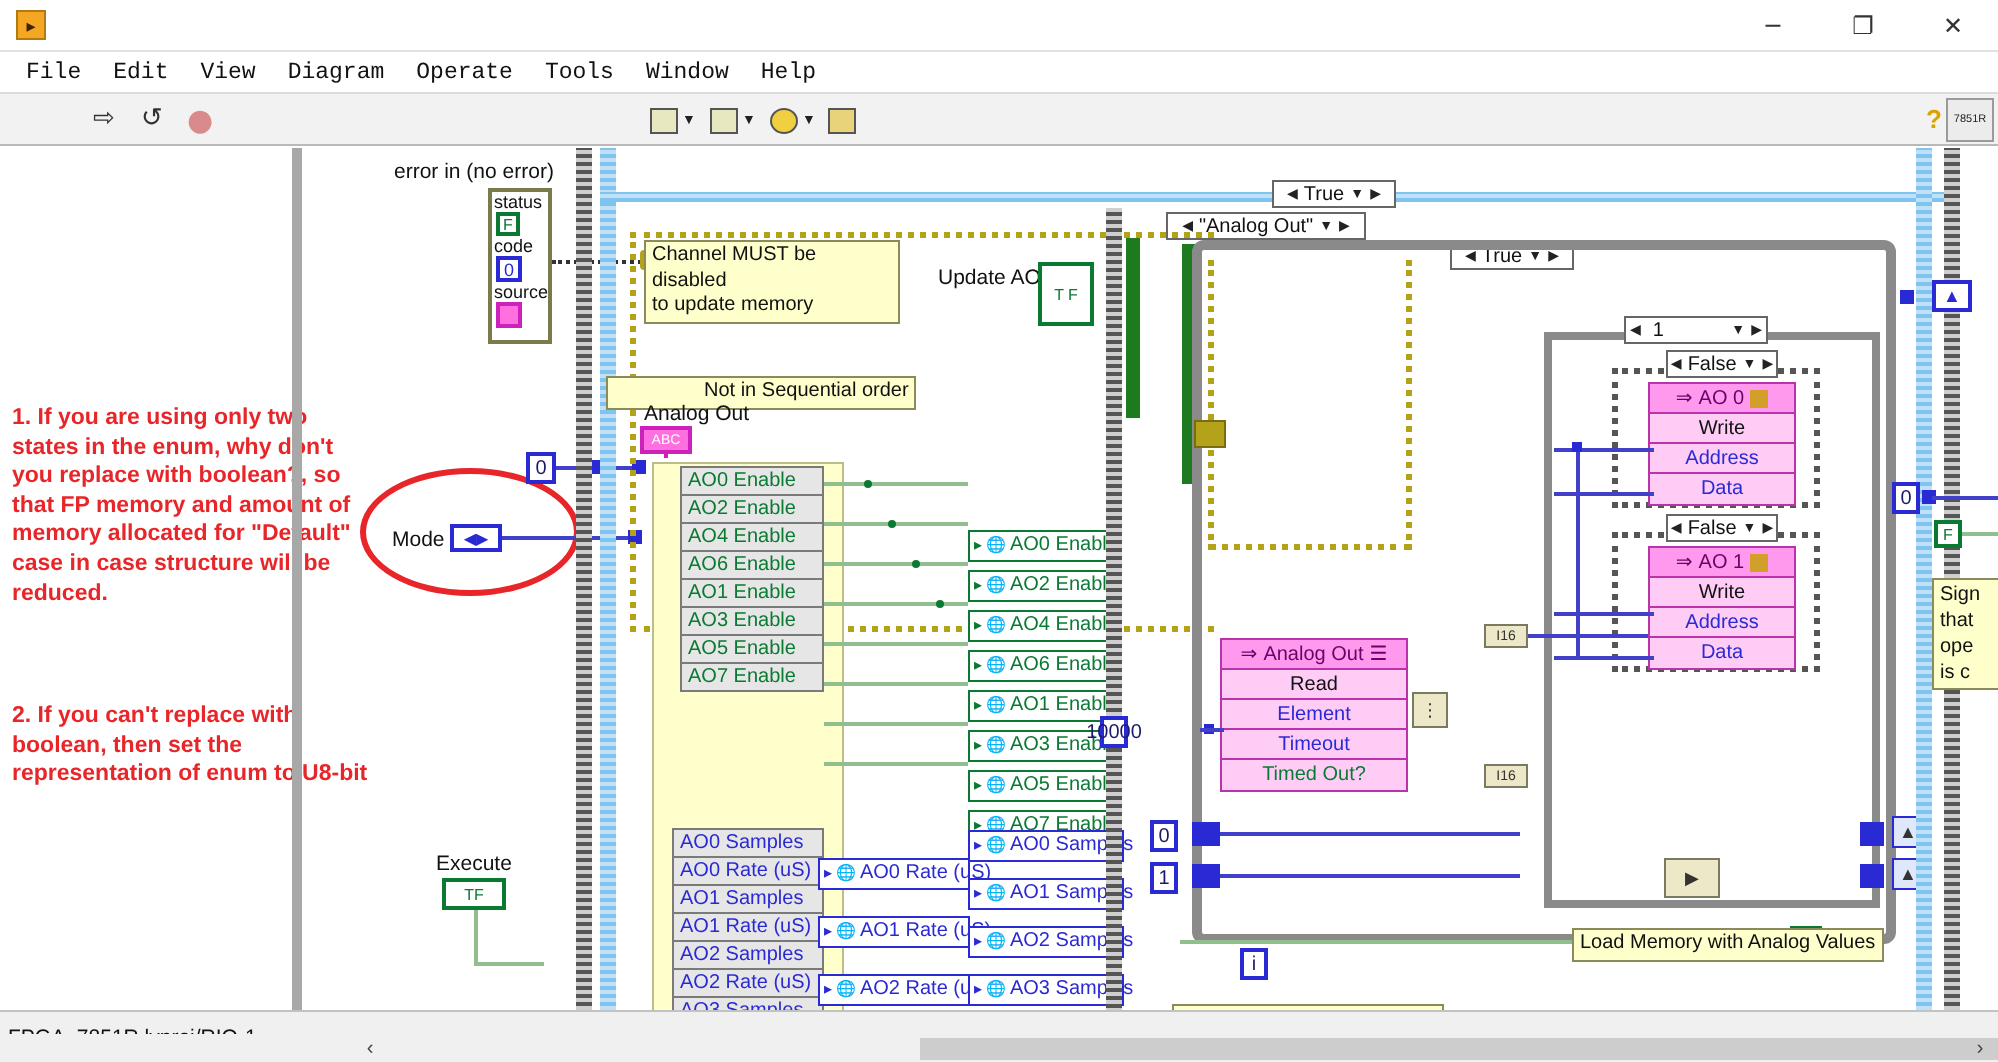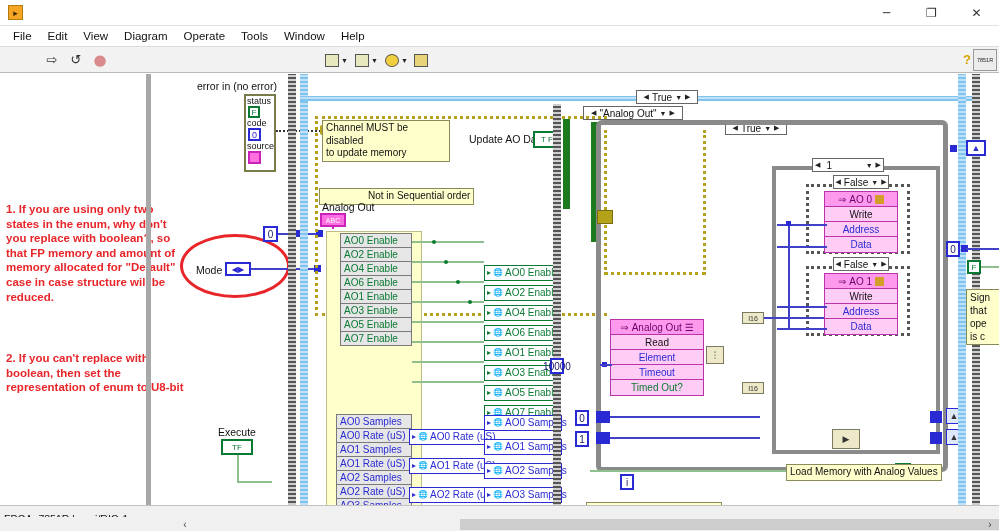--- a/index.html
+++ b/index.html
@@ -28,21 +28,21 @@
     display:flex; align-items:center; justify-content:center;
     font-size:12px; color:#333; font-family:"DejaVu Sans", sans-serif;
   }
   #btn-min { right:90px; } #btn-max { right:45px; } #btn-close { right:0; }
 
   
   #menubar {
     height:21px; background:#ffffff; border-bottom:1px solid #dcdcdc;
     display:flex; align-items:center; padding-left:5px;
   }
-  .menu-item { font-size:11.5px; color:#111; padding:2px 8px; white-space:nowrap; }
+  .menu-item { font-size:11.5px; color:#111; padding:2px 8px; white-space:nowrap;font-family:Liberation Mono, monospace; }
 
   
   #toolbar {
     height:26px; background:#f2f2f2; border-bottom:1px solid #b9b9b9;
     display:flex; align-items:center; position:relative;
   }
   .tb-icon {
     width:20px; height:20px; margin:0 2px; display:flex;
     align-items:center; justify-content:center; font-size:13px; color:#333;
     font-family:"DejaVu Sans", sans-serif;
@@ -307,23 +307,23 @@
     <span class="arw">▼</span>
     <span class="arw">▶</span>
   </div>
 
   <div class="abs seq-dotted" style="left:315px; top:42px; width:292px; height:200px; border-right:none;"></div>
 
   <div class="abs lv-comment" style="left:322px; top:46px; width:128px;"><span style="white-space:pre-line;">Channel MUST be disabled
 to update memory</span></div>
 
   <div class="abs lv-lbl" style="left:469px; top:59px;">Update AO Data</div>
-  <div class="abs term-grn" style="left:533px; top:57px; width:28px; height:17px;">T F</div>
-
-  <div class="abs lv-comment" style="left:319px; top:114px;padding-left:48px;">Not in Sequential order</div>
+  <div class="abs term-grn" style="left:519px; top:57px; width:28px; height:32px;">T F</div>
+
+  <div class="abs lv-comment" style="left:303px; top:114px;padding-left:48px;">Not in Sequential order</div>
   <div class="abs lv-lbl" style="left:322px; top:127px;">Analog Out</div>
   <div class="abs term-pink" style="left:320px; top:139px; width:26px; height:14px;">ABC</div>
   <div class="abs" style="left:332px; top:153px; width:0; height:30px; border-left:2px dotted #cc22bb;"></div>
 
   <div class="abs" style="left:326px; top:157px; width:96px; height:285px; background:#ffffcc; border:1px solid #bdbd8a;"></div>
 
   <div class="abs" id="enable-plates" style="left:340px; top:159px; width:72px;">
       <div class="plate g" style="margin-top: 0px;">AO0 Enable</div>
       <div class="plate g" style="margin-top: -1px;">AO2 Enable</div>
       <div class="plate g" style="margin-top: -1px;">AO4 Enable</div>

